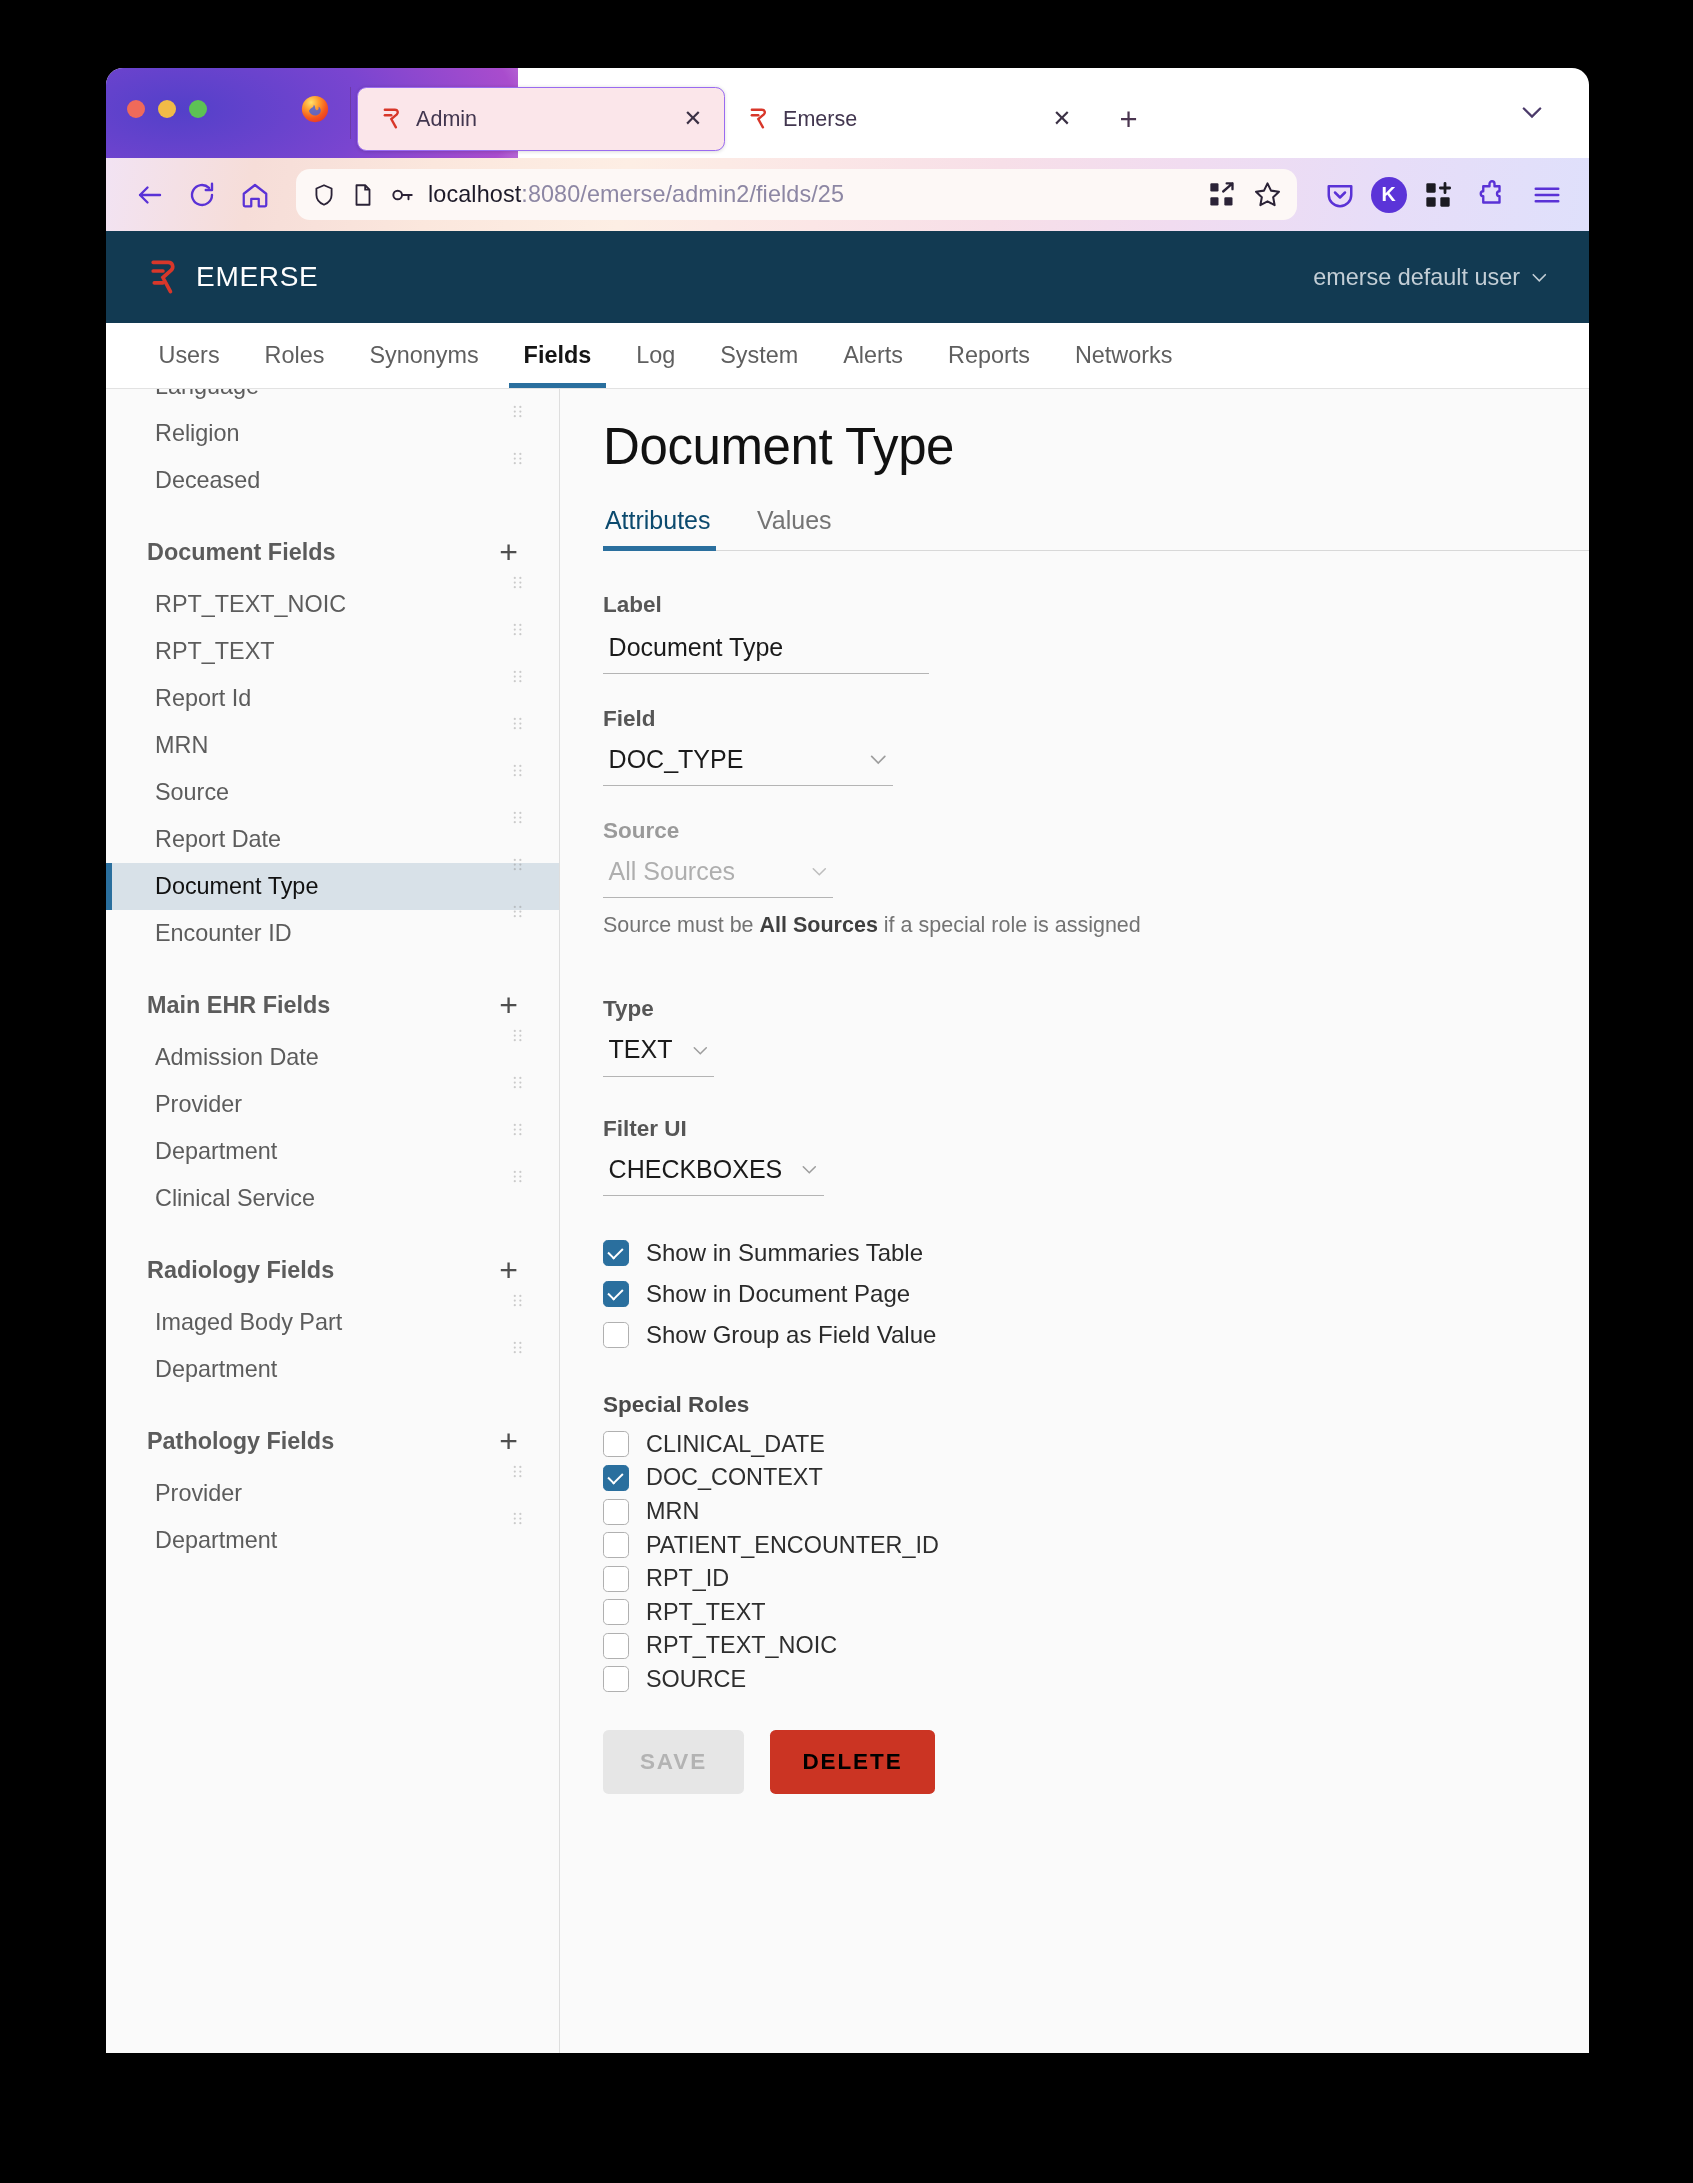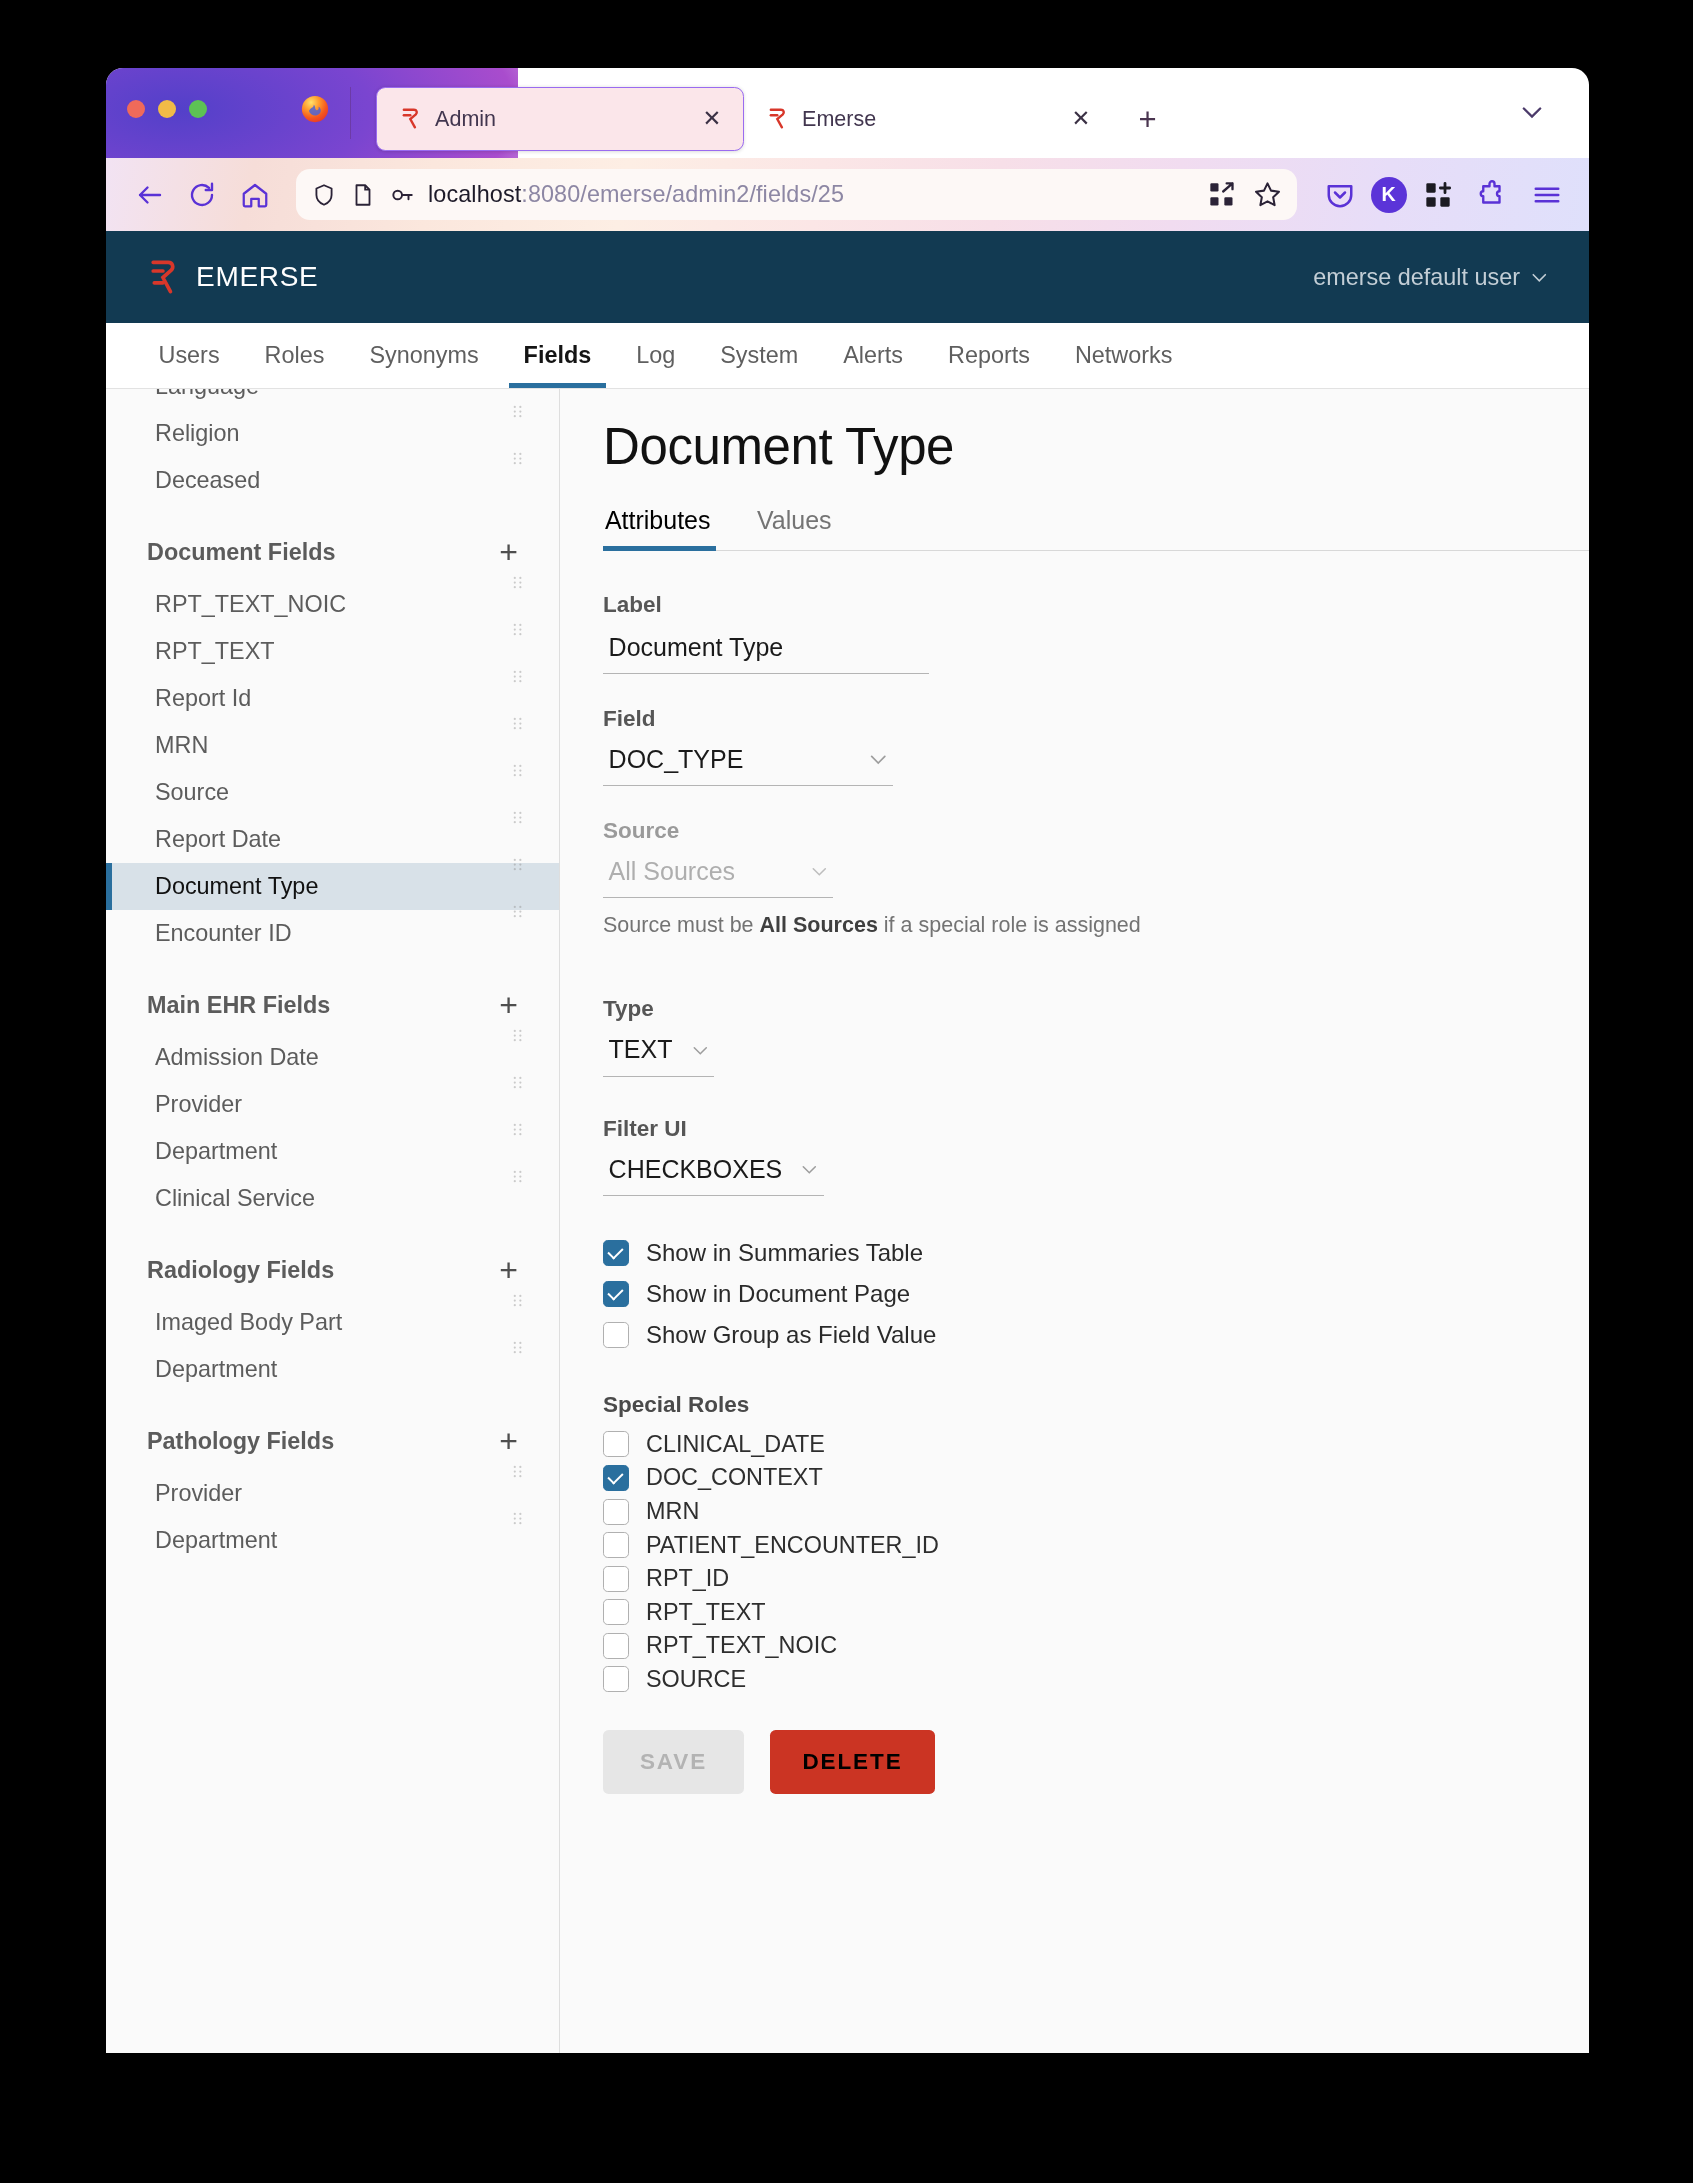--- a/index.html
+++ b/index.html
@@ -51,21 +51,21 @@
   #firefox-logo {
     position: absolute; left: 195px; top: 27px;
     width: 28px; height: 28px; z-index: 5;
   }
   .tabbar-divider {
     position: absolute; left: 244px; top: 19px;
     width: 0.9px; height: 52px; background: rgba(90,40,90,.35); z-index:4;
   }
 
   .tabstrip {
-    position: absolute; left: 270px; top: 19px;
+    position: absolute; left: 251px; top: 19px;
     display: flex; align-items: center; z-index: 6;
   }
   .tab {
     position: relative;
     width: 368px; height: 64px;
     display: flex; align-items: center;
     padding: 0 19px 0 22.5px;
     border-radius: 9.4px;
     font-size: 21.5px;
     color: #42364f;
@@ -222,21 +222,21 @@
     margin-top: 26px;
     border-bottom: 0.9px solid #d8d8d8;
     margin-right: 0;
   }
   .detail-tab {
     position: relative;
     padding: 3.7px 5.6px 15px 1.9px;
     margin-right: 39px;
     font-size: 25px; color: #747474;
   }
-  .detail-tab.active { color: #000000; }
+  .detail-tab.active { color: #0c4a6e; }
   .detail-tab.active::after {
     content:""; position:absolute; left:0; right:0; bottom:-0.9px;
     height: 4.7px; background:#2a6f9e;
   }
 
   .form { padding: 41px 0 0 0; }
   .field-block { margin-bottom: 32px; }
   .field-label {
     font-size: 22.5px; font-weight: bold; color: #565656; margin-bottom: 11.2px;
   }

